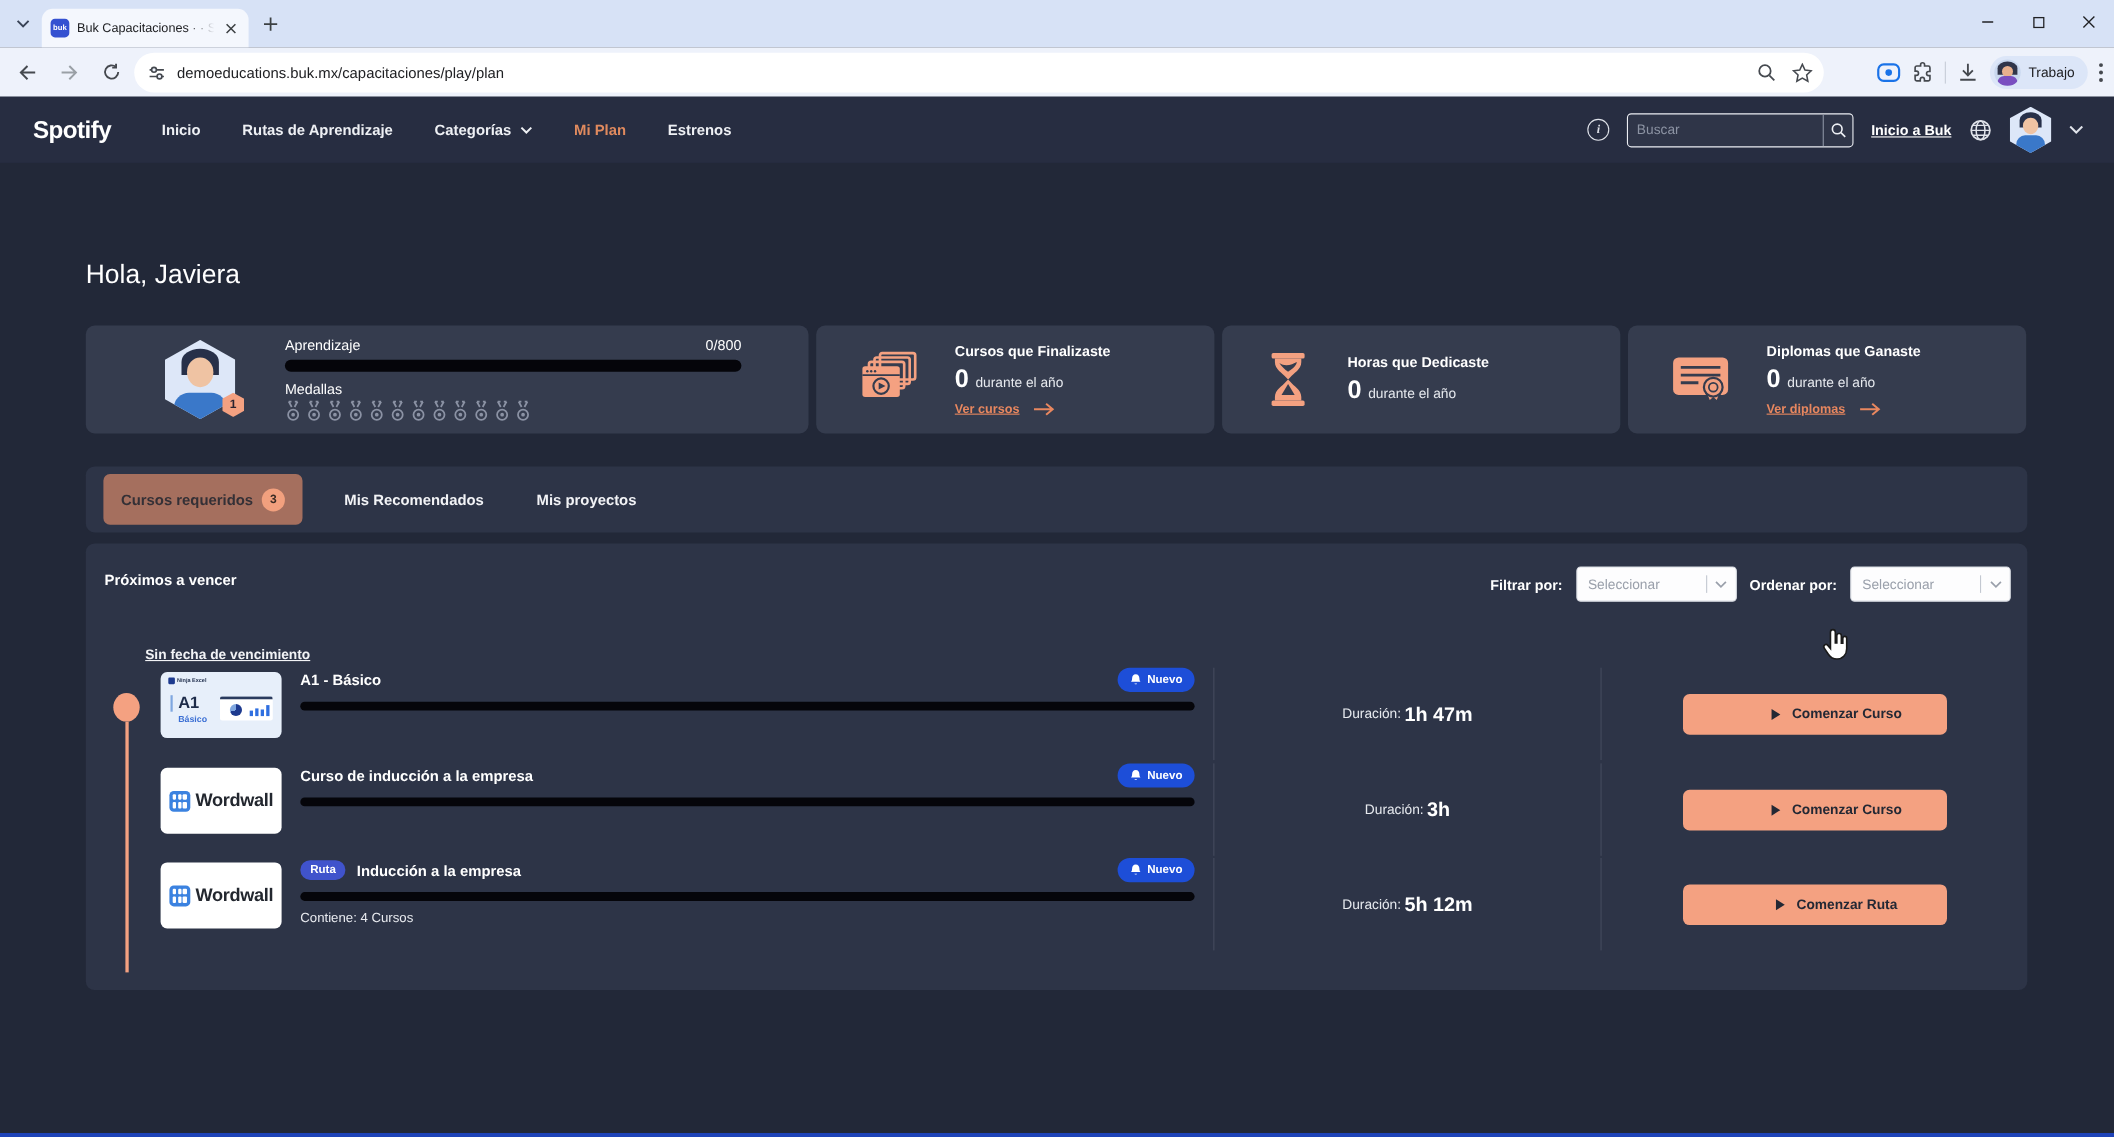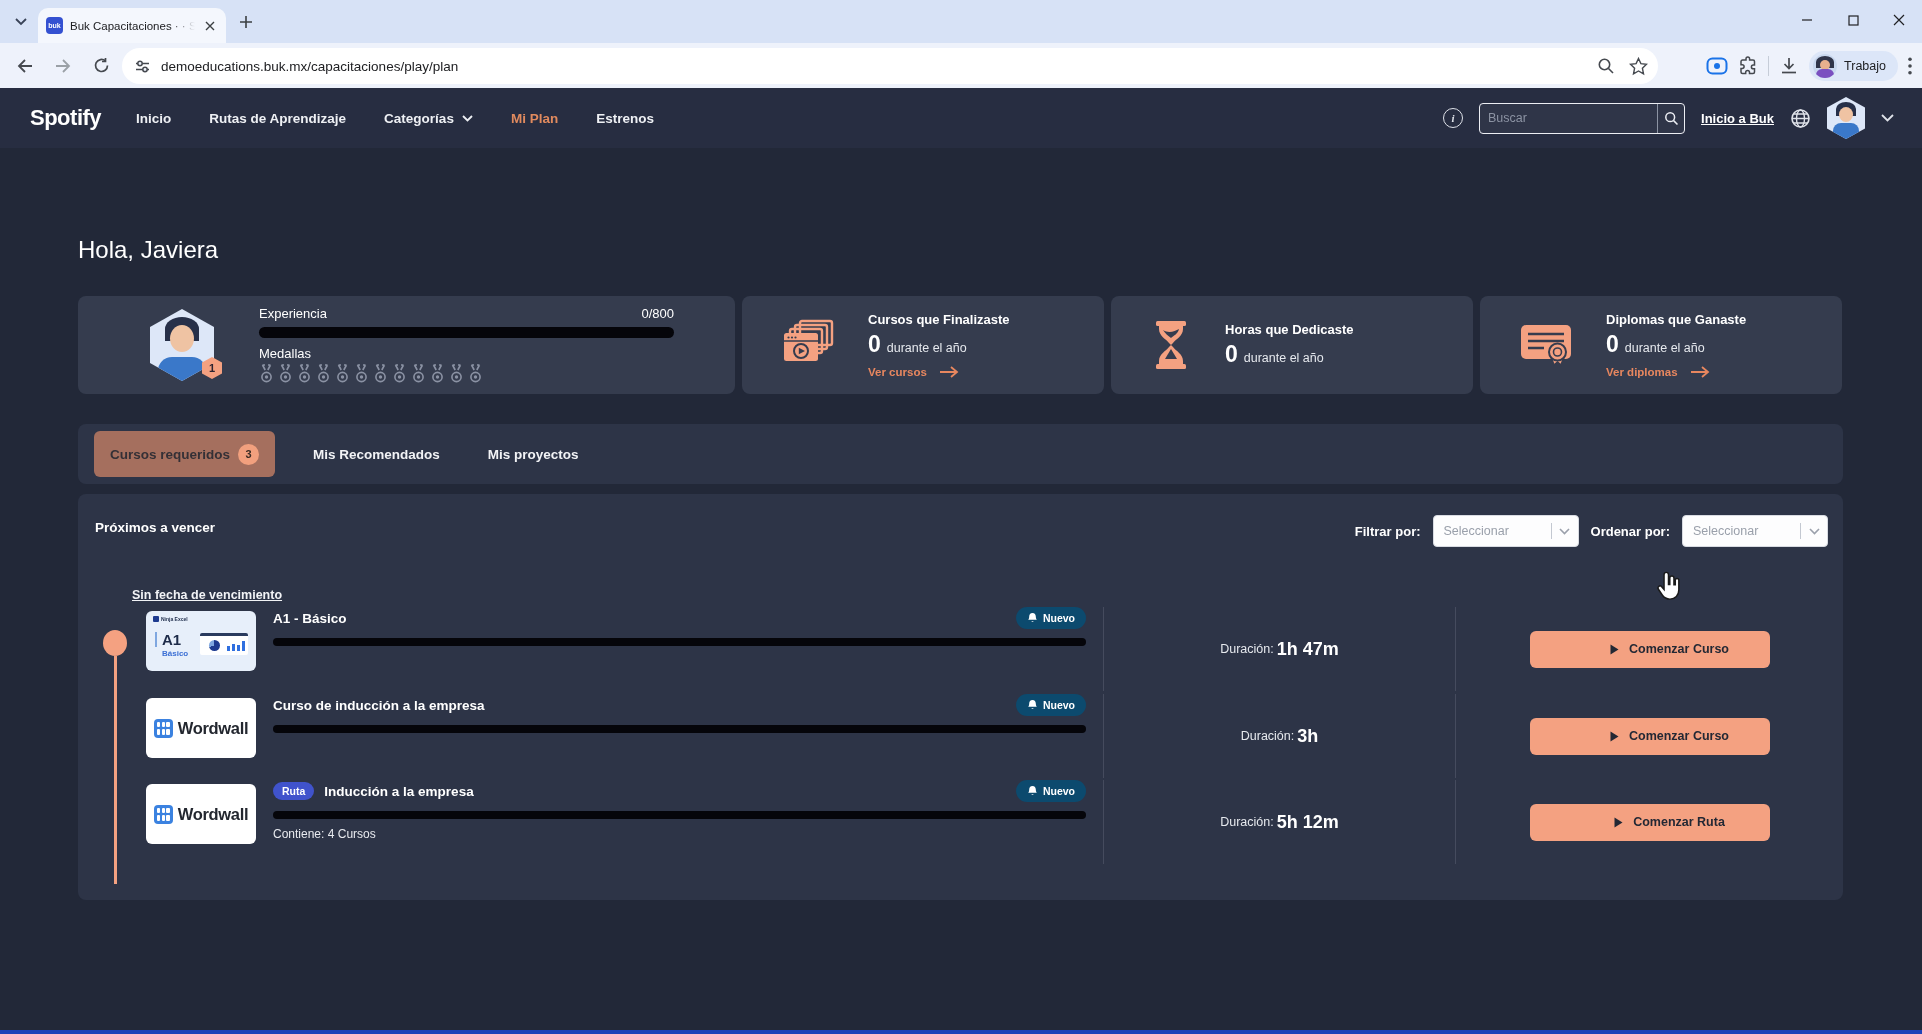--- a/index.html
+++ b/index.html
@@ -30,21 +30,21 @@
   .profile-avatar { width:24px; height:24px; border-radius:50%; background:#c9d8ef; position:relative; overflow:hidden; }
   .profile-avatar .hair { position:absolute; left:3px; top:2px; width:18px; height:12px; border-radius:50% 50% 0 0; background:#30354a; }
   .profile-avatar .face { position:absolute; left:7px; top:6px; width:10px; height:10px; border-radius:50%; background:#e8b08e; }
   .profile-avatar .body { position:absolute; left:3px; top:15px; width:18px; height:10px; border-radius:6px 6px 0 0; background:#7a4fc0; }
   .profile-name { font-size:12.5px; color:#202124; }
 
   
   .app { position:absolute; left:0; top:88px; width:1922px; height:942px; background:#222838; }
   .appnav { position:absolute; left:0; top:0; width:1922px; height:60px; background:#272d41; display:flex; align-items:center; }
   .logo { font-size:22px; font-weight:bold; color:#fff; letter-spacing:-0.5px; margin-left:30px; }
-  .nav-items { display:flex; align-items:flex-end; margin-left:35px; gap:38px; }
+  .nav-items { display:flex; align-items:flex-end; margin-left:46px; gap:38px; }
   .nav-item { font-size:13.5px; font-weight:bold; color:#eef0f4; cursor:pointer; display:flex; align-items:center; gap:8px; }
   .nav-item.active { color:#e08a5e; }
   .nav-item .chev { color:#eef0f4; }
   .appnav-right { position:absolute; right:28px; top:0; height:60px; display:flex; align-items:center; gap:16px; }
   .info-ic { width:20px; height:20px; border:1.6px solid #dfe2e9; border-radius:50%; color:#dfe2e9; font-size:11px; font-weight:bold; display:flex; align-items:center; justify-content:center; font-family:"Liberation Serif", serif; font-style:italic; }
   .searchbox { width:206px; height:31px; border:1.5px solid #eceef3; border-radius:4px; background:rgba(255,255,255,0.04); display:flex; align-items:center; overflow:hidden; }
   .searchbox input { flex:1 1 auto; background:transparent; border:none; outline:none; color:#cfd3dc; font-size:12.5px; padding:0 8px; font-family:"Liberation Sans", sans-serif; }
   .searchbox input::placeholder { color:#8c93a3; }
   .searchbox .sb-btn { width:30px; height:100%; border-left:1px solid #8c93a3; display:flex; align-items:center; justify-content:center; color:#eceef3; }
   .volver { font-size:13px; font-weight:bold; color:#fff; text-decoration:underline; }
@@ -73,21 +73,21 @@
   .xp-row { display:flex; justify-content:space-between; font-size:13px; color:#fff; }
   .xp-bar { margin-top:6px; width:100%; height:11px; background:#05050a; border-radius:6px; }
   .medals-label { margin-top:8px; font-size:13px; color:#fff; }
   .medals-row { margin-top:3px; display:flex; gap:4px; }
   .stat-flex { display:flex; align-items:center; height:100%; padding-left:38px; gap:32px; }
   .stat-text .stat-title { font-size:13px; font-weight:bold; color:#fff; }
   .stat-text .stat-valrow { margin-top:4px; display:flex; align-items:baseline; gap:6px; }
   .stat-text .stat-val { font-size:23px; font-weight:bold; color:#fff; }
   .stat-text .stat-suffix { font-size:12.5px; color:#e6e9ee; }
   .stat-link-row { margin-top:8px; display:flex; align-items:center; gap:12px; }
-  .stat-link { font-size:11.5px; font-weight:bold; color:#e8875f; }
+  .stat-link { font-size:11.5px; font-weight:bold; color:#e8875f; text-decoration:underline; }
   .stat-arrow { color:#e8875f; }
 
   
   .tabsbar { position:absolute; left:78px; top:336px; width:1765px; height:60px; background:#2d3447; border-radius:8px; display:flex; align-items:center; padding-left:16px; gap:28px; }
   .ptab { font-size:13.5px; font-weight:bold; color:#f2f3f6; cursor:pointer; padding:0 10px; }
   .ptab.active { background:#a56f5e; color:#343036; border-radius:6px; height:46px; display:flex; align-items:center; gap:8px; padding:0 16px; }
   .ptab .count-badge { width:21px; height:21px; border-radius:50%; background:#f2a07e; color:#3a2b24; font-size:11px; font-weight:bold; display:flex; align-items:center; justify-content:center; }
 
   
   .mainpanel { position:absolute; left:78px; top:406px; width:1765px; height:406px; background:#2d3447; border-radius:8px; }
@@ -118,21 +118,21 @@
   .thumb-a1 .bars i { display:block; width:3.5px; background:#2f6fe0; }
   .thumb-ww { display:flex; align-items:center; justify-content:center; gap:5px; }
   .ww-ic { width:19px; height:19px; background:#3b82e0; border-radius:4px; display:grid; grid-template-columns:repeat(3,1fr); grid-template-rows:repeat(2,1fr); padding:3px; gap:1.5px; }
   .ww-ic i { background:#fff; border-radius:1px; display:block; }
   .ww-text { font-size:16.5px; font-weight:bold; color:#23272f; letter-spacing:-0.3px; }
 
   .course-main { position:absolute; left:195px; top:0; width:813px; }
   .title-line { display:flex; align-items:center; height:22px; }
   .route-tag { background:#4053cc; color:#fff; font-size:10.5px; font-weight:bold; border-radius:9px; padding:3px 9px; margin-right:10px; }
   .course-title { font-size:13.5px; font-weight:bold; color:#fff; }
-  .nuevo-badge { position:absolute; right:0; top:0; height:22px; background:#0c4a6e; border-radius:11px; color:#fff; font-size:10.5px; font-weight:bold; display:flex; align-items:center; gap:5px; padding:0 11px; }
+  .nuevo-badge { position:absolute; right:0; top:0; height:22px; background:#1d4ed8; border-radius:11px; color:#fff; font-size:10.5px; font-weight:bold; display:flex; align-items:center; gap:5px; padding:0 11px; }
   .course-bar { margin-top:9px; width:813px; height:8px; background:#05050a; border-radius:4px; }
   .contains-line { margin-top:8px; font-size:12px; color:#e8eaef; }
 
   .duration-col { position:absolute; left:1025px; top:0; width:353px; height:84px; border-left:1px solid #454b5e; border-right:1px solid #454b5e; display:flex; flex-direction:row; align-items:center; justify-content:center; gap:3px; }
   .dur-label { font-size:12.5px; color:#e6e9ee; }
   .dur-value { font-size:18px; font-weight:bold; color:#fff; }
 
   .action-col { position:absolute; left:1378px; top:0; width:387px; height:84px; display:flex; align-items:center; justify-content:center; }
   .start-btn { width:240px; height:37px; background:#f4a181; border:none; border-radius:6px; font-family:"Liberation Sans", sans-serif; font-size:12.5px; font-weight:bold; color:#232834; display:flex; align-items:center; justify-content:center; gap:10px; cursor:pointer;padding-left:40px; }
   .start-btn .play { font-size:10px; }
@@ -324,21 +324,21 @@
       <div class="avatar-wrap">
         <div class="hex-big">
           <div class="hair"></div>
             <div class="face"></div>
             <div class="body"></div>
         </div>
         <div class="level-badge">1</div>
       </div>
       <div class="xp-block">
         <div class="xp-row">
-          <span>Experiencia</span>
+          <span>Aprendizaje</span>
           <span>0/800</span>
         </div>
         <div class="xp-bar"></div>
         <div class="medals-label">Medallas</div>
         <div class="medals-row">
           <svg class="medal" width="15" height="21" viewBox="0 0 15 21">
             <path d="M3.5 1 L6.2 6 M11.5 1 L8.8 6 M3.5 1 H6 M9 1 H11.5" stroke="#8b92a4" stroke-width="1.6" fill="none"></path>
             <circle cx="7.5" cy="13" r="4.6" fill="none" stroke="#8b92a4" stroke-width="1.6"></circle>
             <circle cx="7.5" cy="13" r="1.7" fill="#8b92a4"></circle>
           </svg>

